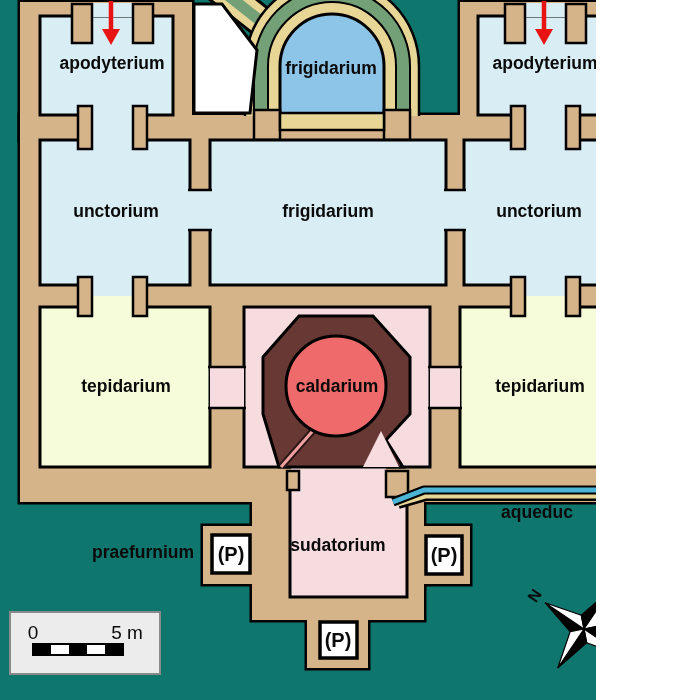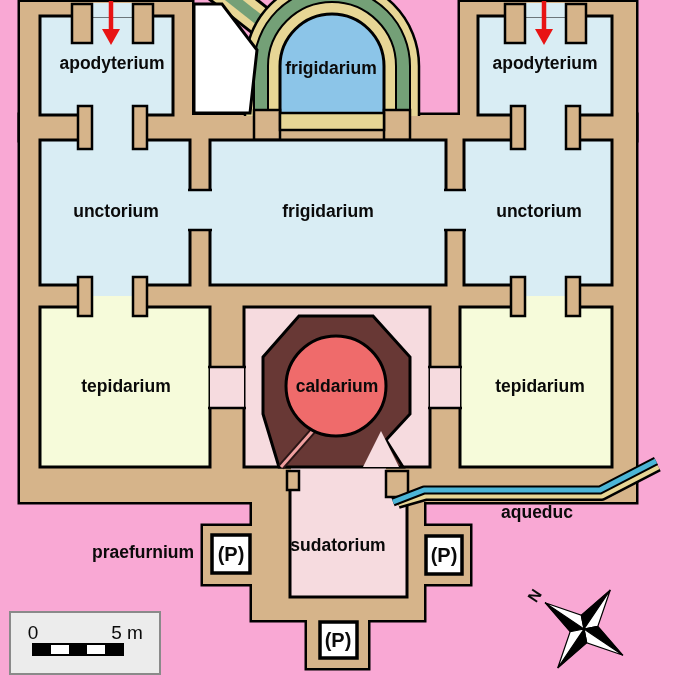--- a/index.html
+++ b/index.html
@@ -1,16 +1,16 @@
 <!DOCTYPE html>
 <html><head>
 <meta charset="utf-8">
 <style>
   html,body{margin:0;padding:0;background:#fff;}
-  #stage{position:relative;width:700px;height:700px;background:#f9a8d4;overflow:hidden;
+  #stage{position:relative;width:596px;height:700px;background:#0f766e;overflow:hidden;
          font-family:"Liberation Sans",sans-serif;}
   svg{display:block;}
   
   .wall-o{fill:#d6b48a;stroke:#000;stroke-width:5;}
   .wall-f{fill:#d6b48a;stroke:none;}
   .cold{fill:#d9edf4;stroke:#000;stroke-width:3;}
   .warm{fill:#f6fbda;stroke:#000;stroke-width:3;}
   .hot{fill:#f6dbdf;stroke:#000;stroke-width:3;}
   .gap-cold{fill:#d9edf4;stroke:none;}
   .gap-warm{fill:#f6fbda;stroke:none;}

